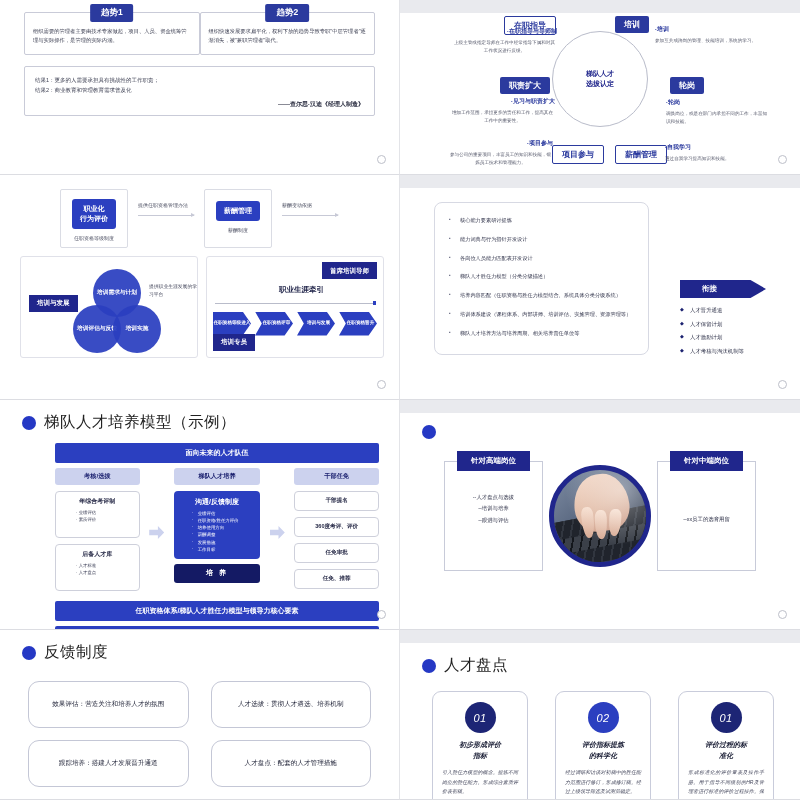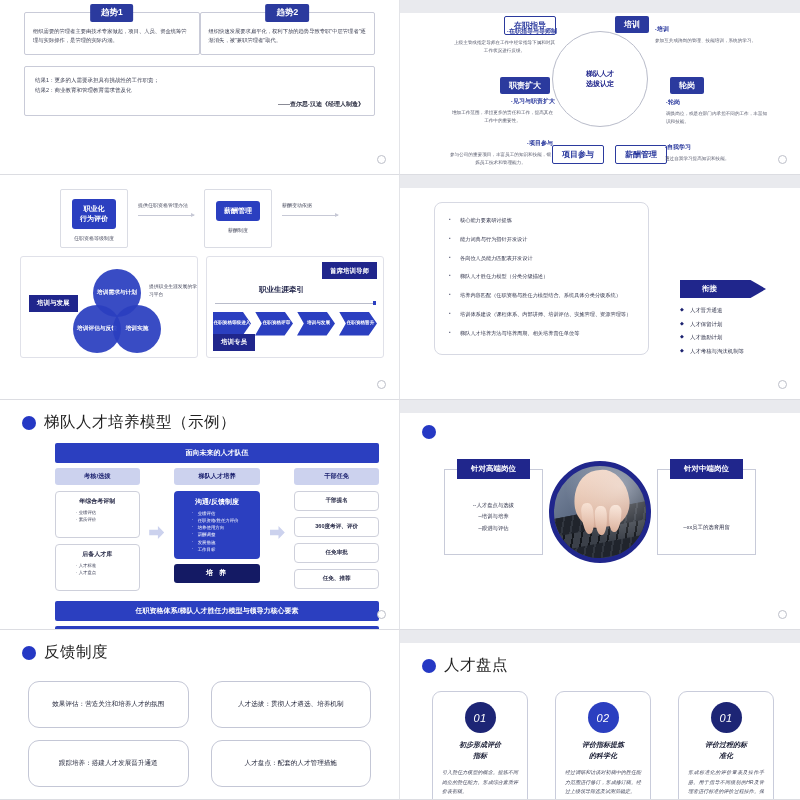--- a/index.html
+++ b/index.html
@@ -186,21 +186,21 @@
   }
   .s5-arrow i {
     display: block; width: 15px; height: 13px; background: #ccd2ee;
     clip-path: polygon(0 28%, 58% 28%, 58% 0, 100% 50%, 58% 100%, 58% 72%, 0 72%);
   }
   .s5-footer { padding: 0 20px 0 55px; }
 
   
   .s6-row { display: flex; align-items: center; justify-content: center; gap: 6px; padding: 22px 18px 0 18px; }
   .s6-card {
-    width: 99px; height: 86px; border: 1px solid #c8cbd9;
+    width: 99px; height: 110px; border: 1px solid #c8cbd9;
     position: relative; padding-top: 30px;
   }
   .s6-tab {
     position: absolute; top: -11px; left: 12px; right: 12px;
     background: #20268c; color: #fff; font-size: 7.5px; font-weight: bold;
     text-align: center; padding: 5px 0;
   }
   .s6-card p { font-size: 5.4px; color: #2b2e45; line-height: 2.1; text-align: center; }
   .s6-photo {
     width: 102px; height: 102px; border-radius: 50%;
@@ -357,21 +357,21 @@
       <div class="s3-panel s3-left">
         <div class="ribbon" style="left:8px; top:38px;">培训与发展</div>
         <div class="venn-c" style="left:72px; top:12px; width:48px; height:48px;">培训需求与计划</div>
         <div class="venn-c" style="left:52px; top:48px; width:48px; height:48px;">培训评估与反馈</div>
         <div class="venn-c" style="left:92px; top:48px; width:48px; height:48px;">培训实施</div>
         <div class="venn-note" style="left:128px; top:26px;">提供职业生涯发展的学习平台</div>
       </div>
 
       <div class="s3-panel s3-right">
         <div class="ribbon" style="right:6px; top:5px; line-height:1.4;"><span style="white-space:pre-line">首席培训导师</span></div>
-        <div class="s3-careertitle" style="left:52px; top:28px;text-align:right;">职业生涯牵引</div>
+        <div class="s3-careertitle" style="left:72px; top:28px;text-align:right;">职业生涯牵引</div>
         <div class="s3-track" style="left:8px; right:8px; top:46px;"></div>
         <div class="chev first" style="left:6px; top:55px;">任职资格等级进入</div>
         <div class="chev" style="left:48px; top:55px;">任职资格评审</div>
         <div class="chev" style="left:90px; top:55px;">培训与发展</div>
         <div class="chev" style="left:132px; top:55px;">任职资格晋升</div>
         <div class="ribbon" style="left:6px; bottom:6px;">培训专员</div>
       </div>
     </div>
     <div class="pagedot"></div>
   </div>

